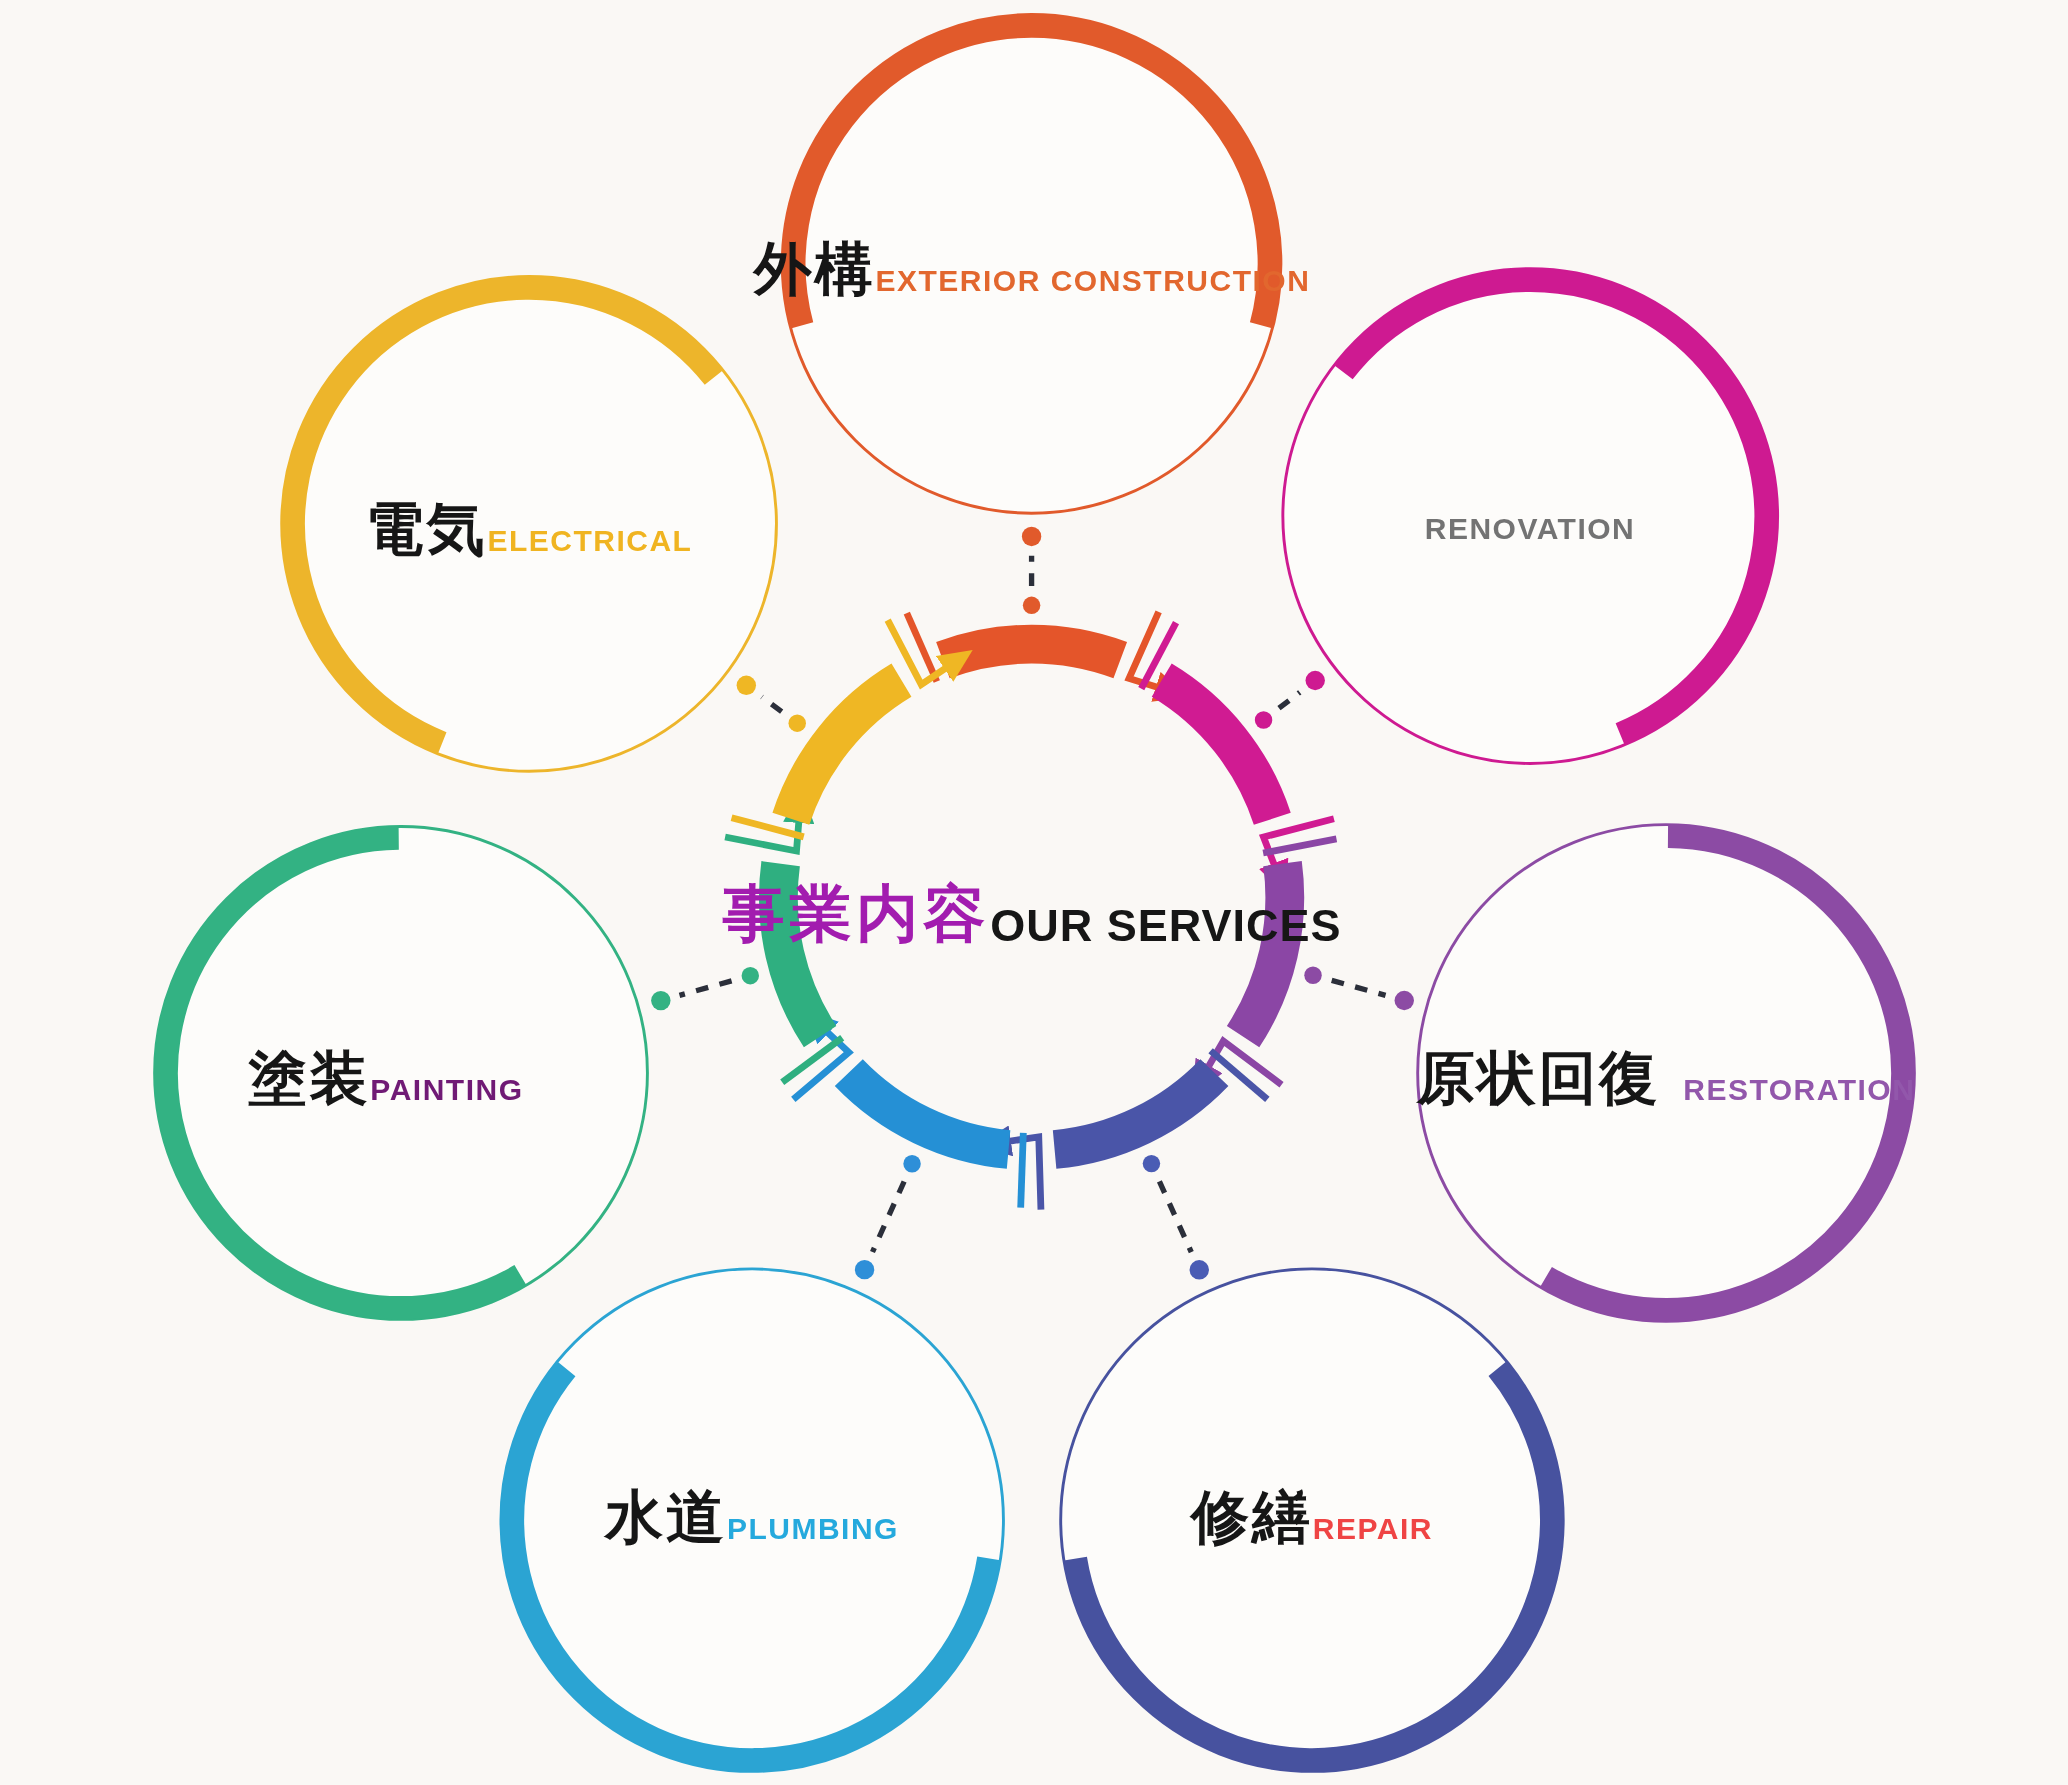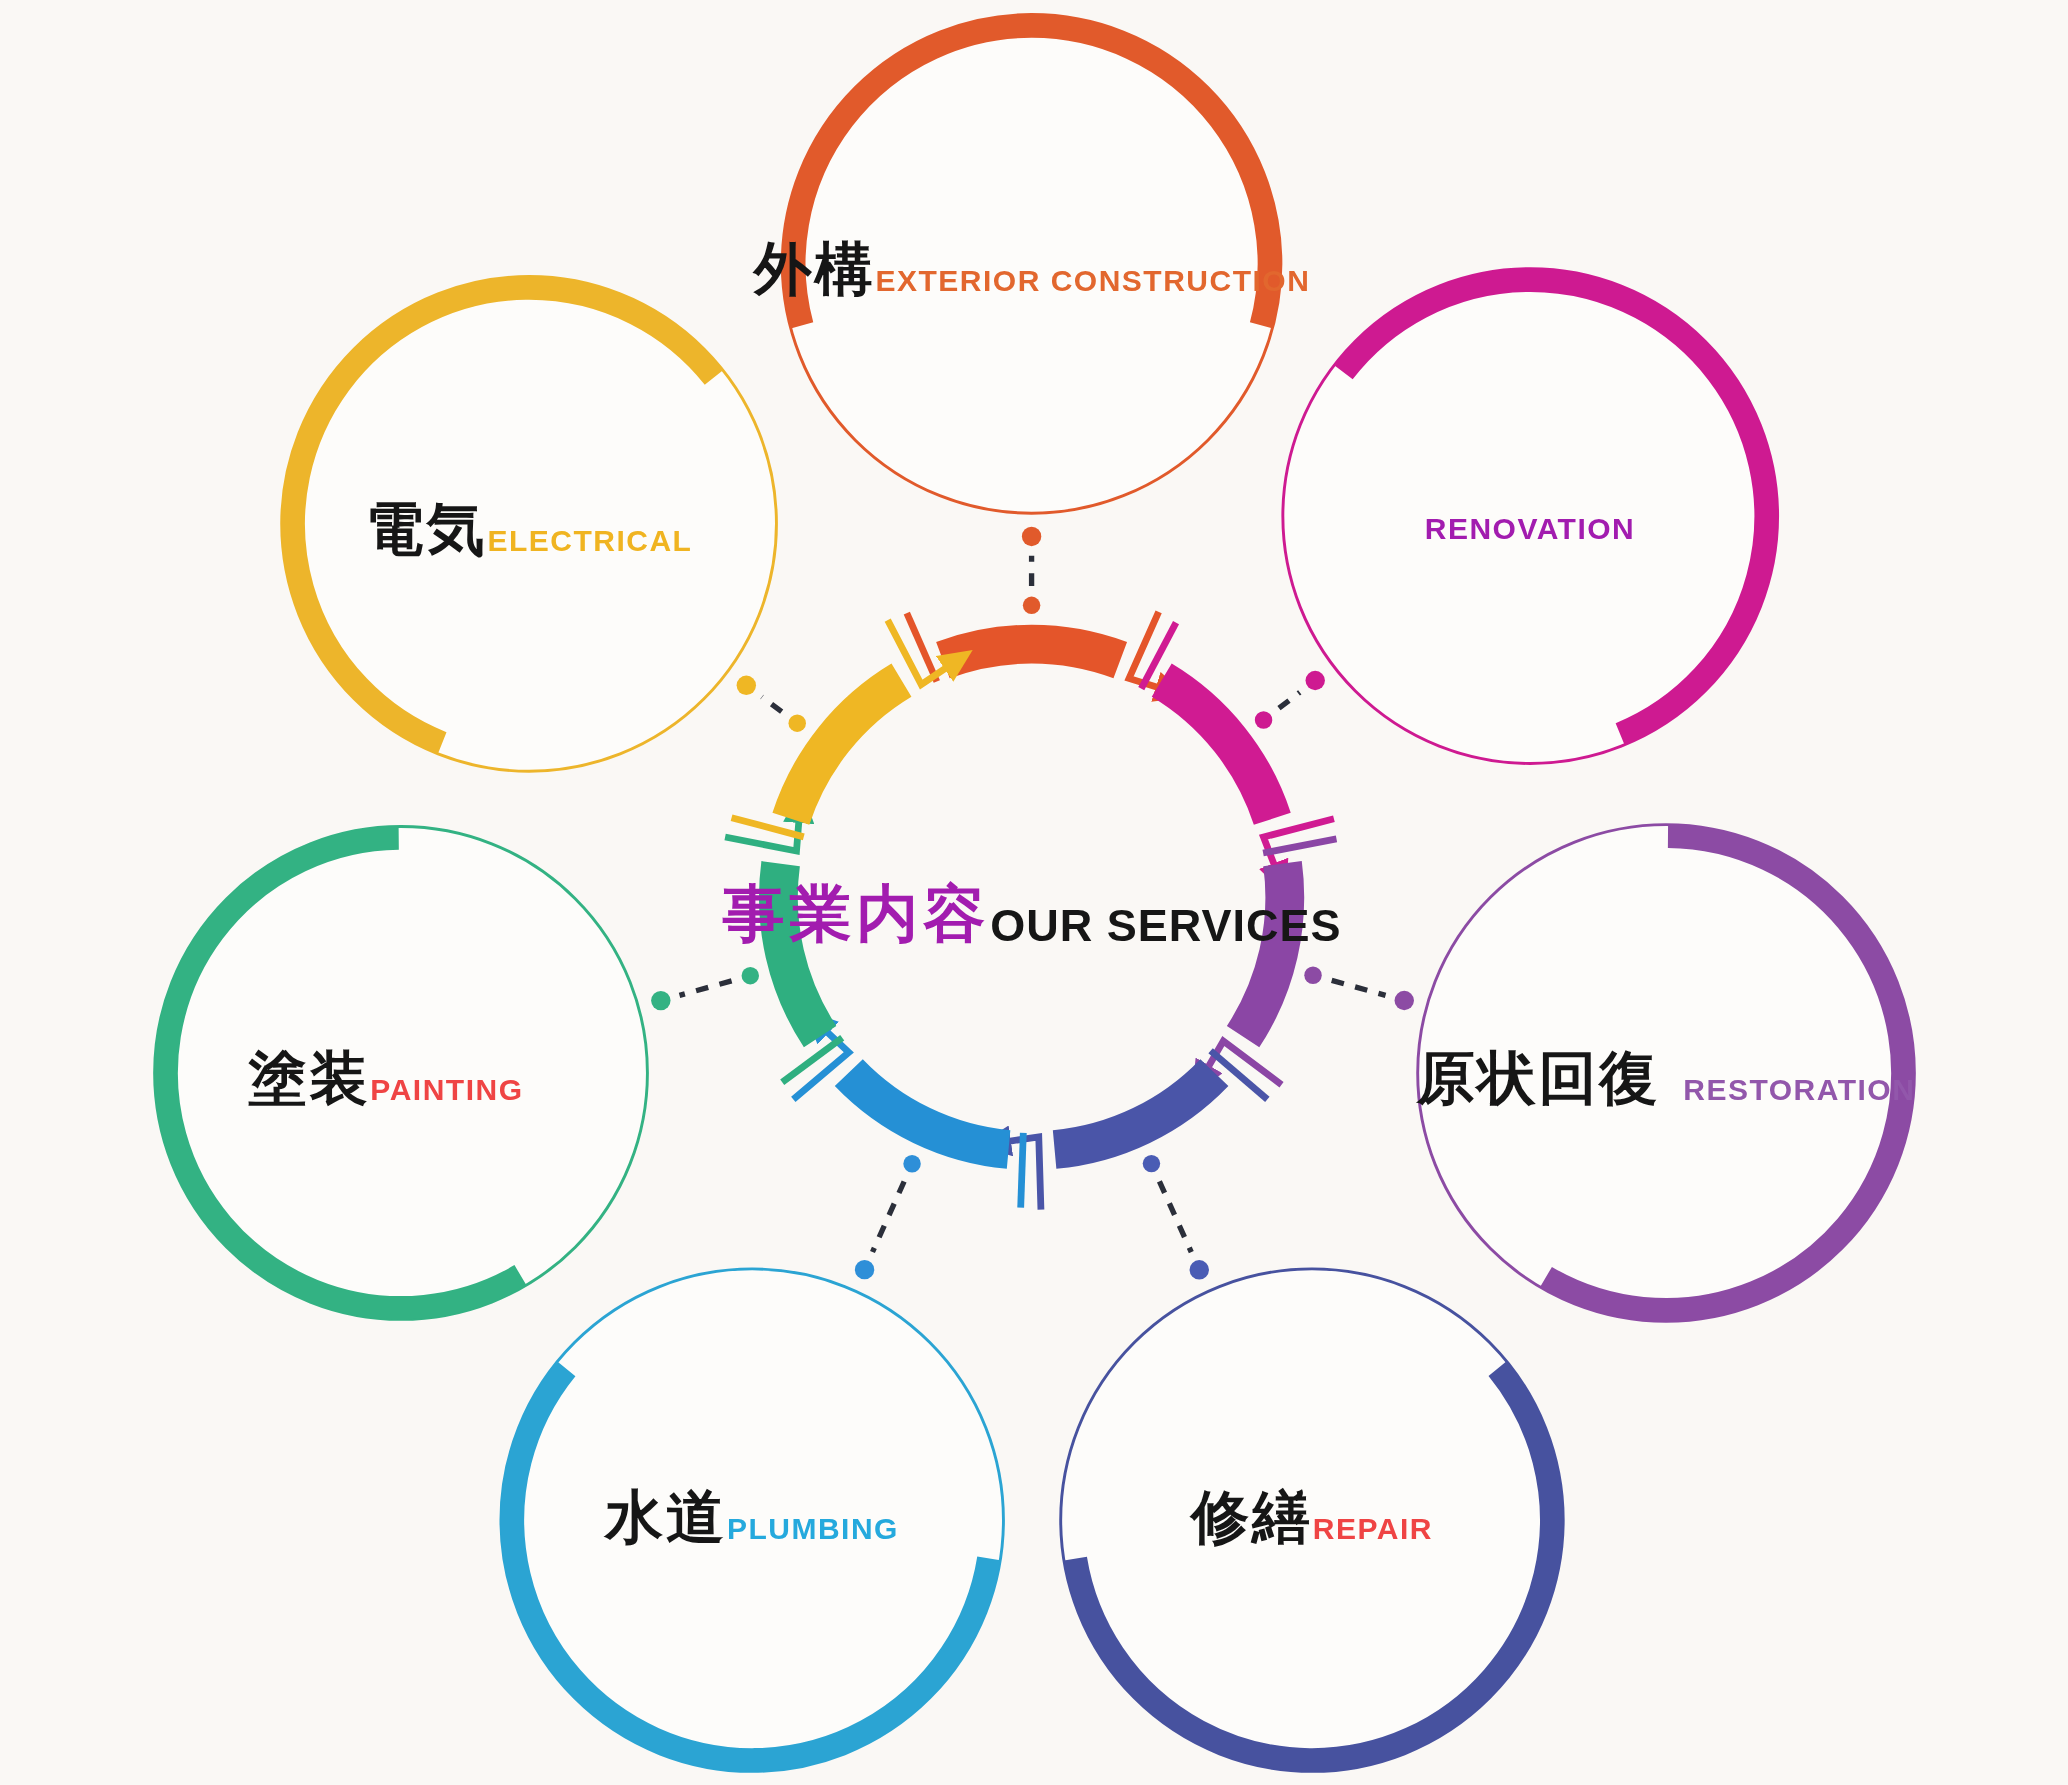--- a/index.html
+++ b/index.html
@@ -107,37 +107,37 @@
     <path d="M814.8743842343843,844.0390291502505 A261,261 0 0 1 928.8523966048306,701.1129291286959" fill="none" stroke="#EFB724" stroke-width="40"></path>
     <line x1="828.1390171817054" y1="862.6355970955806" x2="753.7180473174722" y2="842.8740373275135" stroke="#EFB724" stroke-width="7"></line>
     <polyline points="914.6709931604171,639.198485430915 949.2196748777112,705.7671611845838 976.7635764171464,687.1507215742737" fill="none" stroke="#EFB724" stroke-width="7" stroke-linejoin="miter" marker-end="url(#ah6)"></polyline>
   </svg>
 
 <div class="label sat-label" style="left:1032px;top:268px">
   <div class="jp">外構</div>
   <div class="en" style="color: rgb(226, 103, 46);">EXTERIOR CONSTRUCTION</div>
 </div>
 <div class="label sat-label" style="left:1530px;top:516px">
-  <div class="en" style="color: #a21caf;">RENOVATION</div>
+  <div class="en" style="color: #737373;">RENOVATION</div>
 </div>
 <div class="label sat-label" style="left:1666px;top:1077px">
   <div class="jp">原状回復</div>
   <div class="en" style="color: rgb(146, 87, 171); margin-left: 23px;">RESTORATION</div>
 </div>
 <div class="label sat-label" style="left:1312px;top:1516px">
   <div class="jp">修繕</div>
   <div class="en" style="color: #ef4444;">REPAIR</div>
 </div>
 <div class="label sat-label" style="left:752px;top:1516px">
   <div class="jp">水道</div>
   <div class="en" style="color: rgb(37, 169, 221);">PLUMBING</div>
 </div>
 <div class="label sat-label" style="left:386px;top:1077px">
   <div class="jp">塗装</div>
-  <div class="en" style="color: #ef4444;">PAINTING</div>
+  <div class="en" style="color: #701a75;">PAINTING</div>
 </div>
 <div class="label sat-label" style="left:529px;top:528px">
   <div class="jp">電気</div>
   <div class="en" style="color: rgb(240, 180, 33);">ELECTRICAL</div>
 </div>
 
 <div class="label hub-label" style="left:1032px;top:914px">
   <div class="jp" style="color: #a21caf; font-family: Liberation Serif, serif;">事業内容</div>
   <div class="en" style="color: rgb(22, 22, 22);">OUR SERVICES</div>
 </div>

